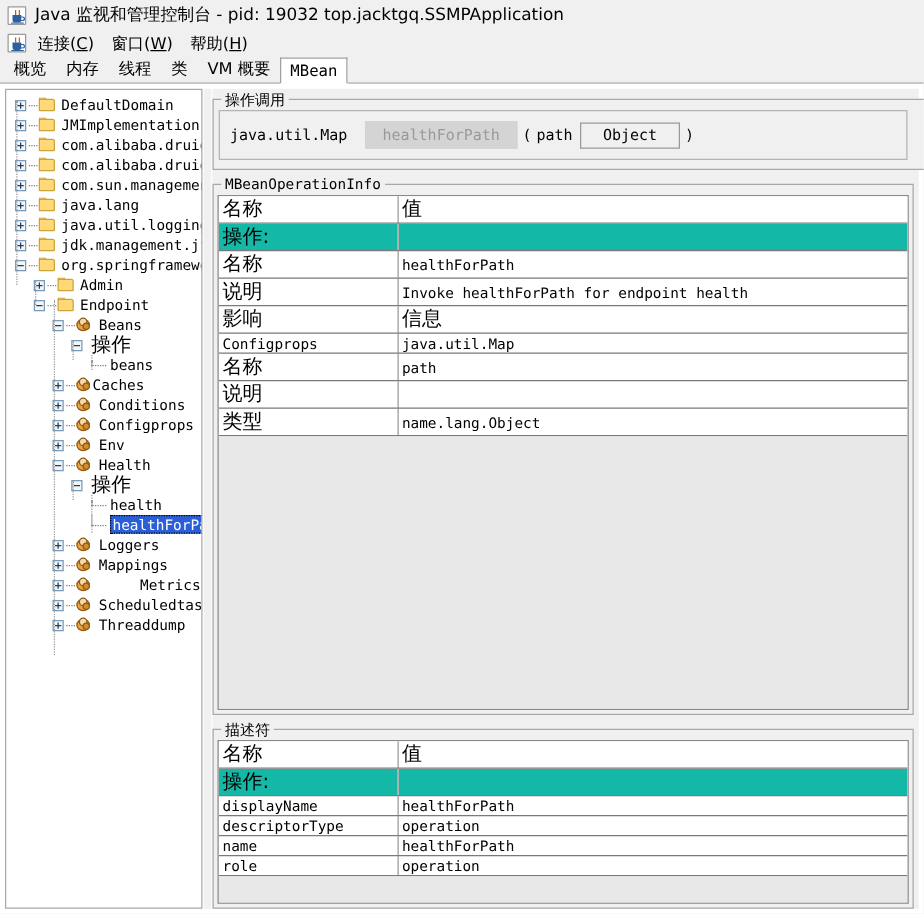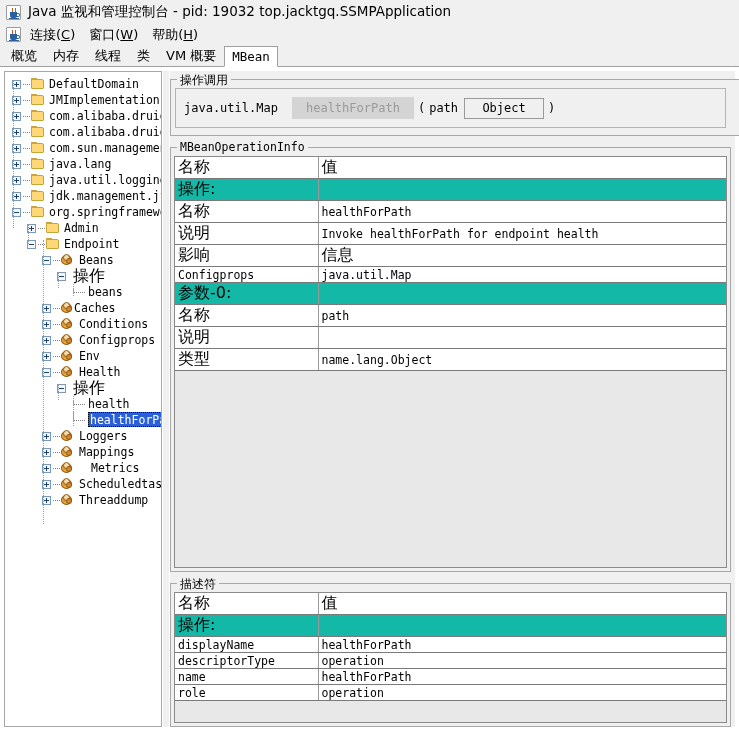--- a/index.html
+++ b/index.html
@@ -608,21 +608,21 @@
           <span class="lbl" style="left: 74px;">Mappings</span>
         </div>
         <div class="tnode" style="top: 0px;">
           <span class="exp plus" style="left: 37px;"></span>
           <span class="dash" style="left: 48px; width: 7px;"></span>
           <span class="mbicon" style="left: 56px;">
             <span class="s1"></span>
             <span class="s2"></span>
             <span class="s3"></span>
           </span>
-          <span class="lbl" style="left: 86px;">Metrics</span>
+          <span class="lbl" style="left: 67px; padding-left: 40px;">Metrics</span>
         </div>
         <div class="tnode" style="top: 0px;">
           <span class="exp plus" style="left: 37px;"></span>
           <span class="dash" style="left: 48px; width: 7px;"></span>
           <span class="mbicon" style="left: 56px;">
             <span class="s1"></span>
             <span class="s2"></span>
             <span class="s3"></span>
           </span>
           <span class="lbl" style="left: 74px;">Scheduledtasks</span>
@@ -691,24 +691,20 @@
                 <td>Invoke healthForPath for endpoint health</td>
               </tr>
               <tr>
                 <td class="cjk">影响</td>
                 <td class="cjk">信息</td>
               </tr>
               <tr>
                 <td>Configprops</td>
                 <td>java.util.Map</td>
               </tr>
-              <tr class="sect">
-                <td class="cjk">参数-0:</td>
-                <td></td>
-              </tr>
               <tr>
                 <td class="cjk">名称</td>
                 <td>path</td>
               </tr>
               <tr>
                 <td class="cjk">说明</td>
                 <td></td>
               </tr>
               <tr>
                 <td class="cjk">类型</td>

